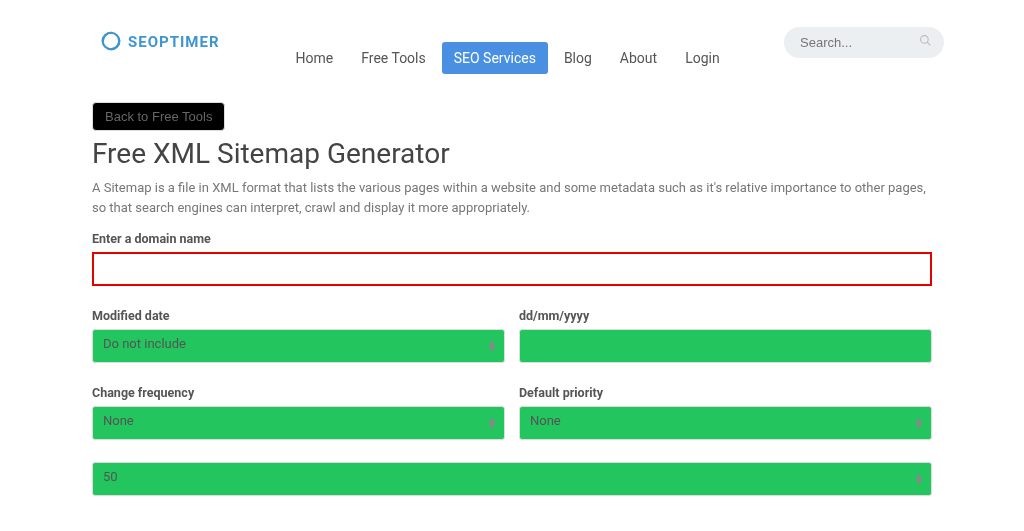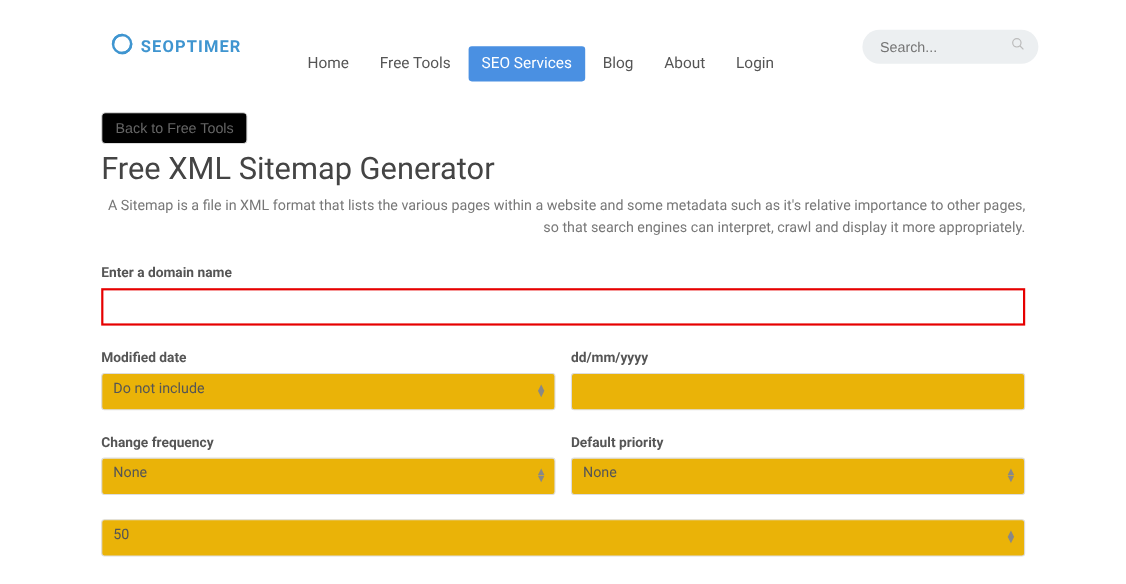--- a/index.html
+++ b/index.html
@@ -7,21 +7,21 @@
       font-family: -apple-system, BlinkMacSystemFont, "Segoe UI", Roboto, "Helvetica Neue", Arial, sans-serif;
       font-size: 14px;
       color: #333;
       background: #fff;
       width: 1024px;
     }
     .topbar {
       display: flex;
       align-items: center;
       padding: 10px 0;
-      gap: 8px;
+      gap: 24px;
     }
     .logo-wrap {
       display: flex;
       align-items: center;
       margin-left: 100px;
       margin-right: 40px;
     }
     .logo-text {
       font-weight: 700;
       letter-spacing: 1px;
@@ -87,22 +87,21 @@
     h1 {
       font-size: 28px;
       font-weight: 400;
       color: #444;
       margin-bottom: 8px;
     }
     .desc {
       font-size: 13px;
       color: #777;
       line-height: 1.5;
-      margin-bottom: 24px;
-      text-align: right;
+      margin-bottom: 14px;
     }
     .label {
       font-size: 12.5px;
       font-weight: 700;
       color: #555;
       margin-bottom: 6px;
       display: block;
     }
     .row {
       display: flex;
@@ -119,21 +118,21 @@
       font-size: 14px;
       outline: none;
     }
     .select, .text-input {
       width: 100%;
       height: 34px;
       border: 1px solid #ddd;
       border-radius: 3px;
       padding: 6px 10px;
       font-size: 13px;
-      background: #eab308;
+      background: #22c55e;
       color: #555;
       position: relative;
     }
     .select-wrap { position: relative; }
     .select-arrows {
       position: absolute;
       right: 8px;
       top: 50%;
       transform: translateY(-50%);
       pointer-events: none;

